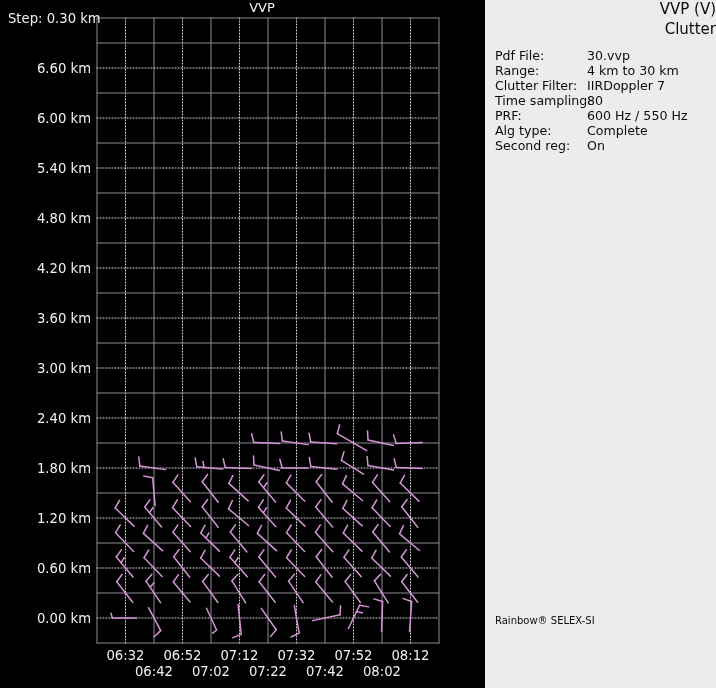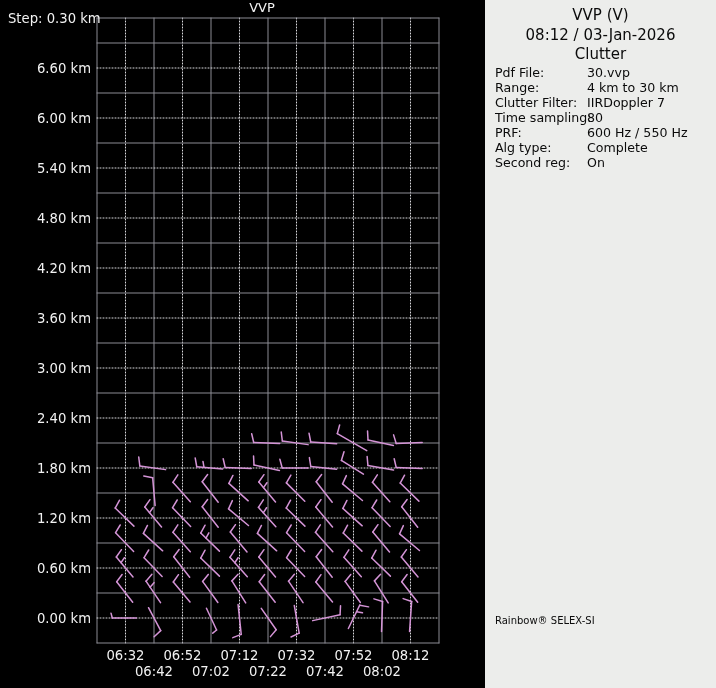--- a/index.html
+++ b/index.html
@@ -5,22 +5,22 @@
   html,body{margin:0;padding:0;background:#222;}
   #screen{
     position:relative;width:716px;height:688px;background:#000;
     font-family:"DejaVu Sans", sans-serif;overflow:hidden;
   }
   #plot-svg{position:absolute;left:0;top:0;}
   #info-panel{
     position:absolute;left:485px;top:0;width:231px;height:688px;
     color:#0b0b0b;font-size:13px;
   }
-  .panel-header{ text-align:center;padding-top:6px;line-height:19.5px;font-size:15px;}
-  .panel-rows{padding-left:10px;}
+  .panel-header{ text-align:right;line-height:19.5px;font-size:15px;}
+  .panel-rows{margin-top:9px;padding-left:10px;}
   .info-row{display:flex;line-height:15px;height:15px;font-size:12.6px;}
   .info-label{width:92px;flex:0 0 92px;white-space:nowrap;}
   .info-value{white-space:nowrap;}
   .panel-footer{position:absolute;left:10px;top:615px;font-size:10px;}
   svg text{font-family:"DejaVu Sans", sans-serif;}
 </style>
 </head>
 <body>
 
 <div id="screen">
@@ -261,21 +261,20 @@
         <text x="325" y="676" font-size="13.2" fill="#f2f2f2" text-anchor="middle">07:42</text>
         <text x="382" y="676" font-size="13.2" fill="#f2f2f2" text-anchor="middle">08:02</text>
       </g>
     <text id="plot-title" x="262" y="12" text-anchor="middle" font-size="13" fill="#f2f2f2">VVP</text>
     <text id="step-label" x="8" y="23" font-size="13.2" fill="#f2f2f2">Step: 0.30 km</text>
   </svg>
 
   <div id="info-panel" style="background: rgb(236, 237, 235);">
     <div class="panel-header">
       <div>VVP (V)</div>
-      <div>08:12 / 03-Jan-2026</div>
       <div>Clutter</div>
     </div>
     <div class="panel-rows" id="info-rows">
         <div class="info-row">
           <div class="info-label">Pdf File:</div>
           <div class="info-value">30.vvp</div>
         </div>
         <div class="info-row">
           <div class="info-label">Range:</div>
           <div class="info-value">4 km to 30 km</div>

